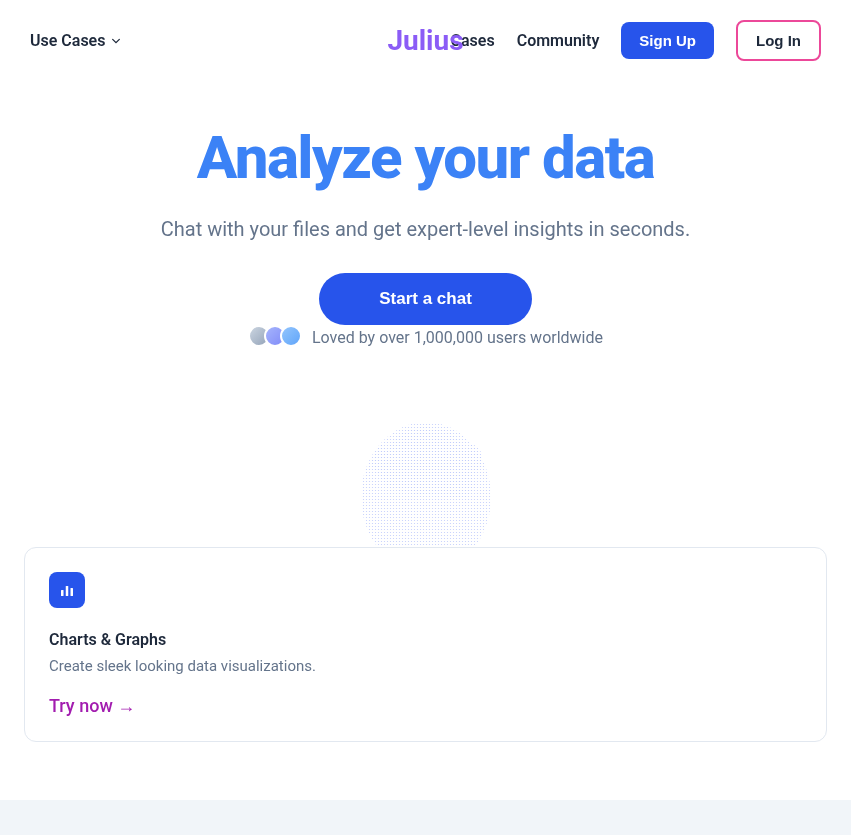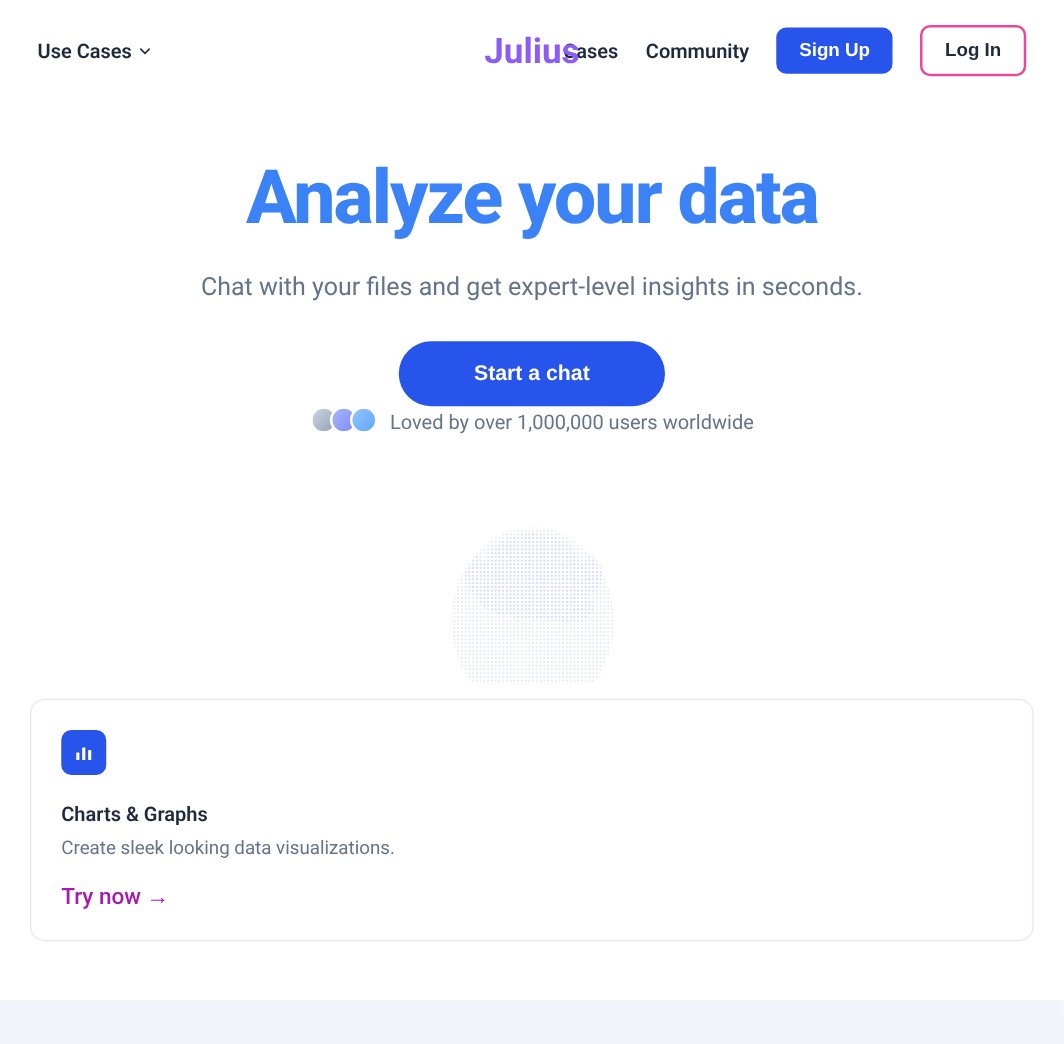--- a/index.html
+++ b/index.html
@@ -23,21 +23,21 @@
     .avatar { width: 22px; height: 22px; border-radius: 50%; border: 2px solid #fff; margin-left: -6px; }
     .avatar:first-child { margin-left: 0; }
     .avatar-1 { background: linear-gradient(135deg, #cbd5e1, #94a3b8); }
     .avatar-2 { background: linear-gradient(135deg, #a5b4fc, #818cf8); }
     .avatar-3 { background: linear-gradient(135deg, #93c5fd, #60a5fa); }
     .social-text { color: #64748b; font-size: 16px; }
     
     .bust-wrap { display: flex; justify-content: center; margin-top: 30px; height: 130px; overflow: hidden; }
     .bust { width: 200px; height: 240px; opacity: 0.35; }
     
-    .card { margin: 12px 24px 40px; border: 1px solid #e2e8f0; border-radius: 12px; padding: 24px; background: #fff; position: relative; }
+    .card { margin: 0 24px 40px; border: 1px solid #e2e8f0; border-radius: 12px; padding: 24px; background: #fff; position: relative; }
     .card-icon { width: 36px; height: 36px; border-radius: 8px; background: #2754eb; display: flex; align-items: center; justify-content: center; margin-bottom: 22px; }
     .card-title { font-size: 16px; font-weight: 600; color: #1e293b; margin-bottom: 8px; }
     .card-desc { font-size: 15px; color: #64748b; margin-bottom: 20px; }
     .card-link { font-size: 18px; color: #a21caf; font-weight: 500; text-decoration: none; cursor: pointer; }
     
     .chevron { width: 10px; height: 10px; display: inline-block; }
     .footer-bg { position: absolute; bottom: 0; left: 0; right: 0; height: 35px; background: #f1f5f9; z-index: -1; }
   </style>
 </head>
 <body>

